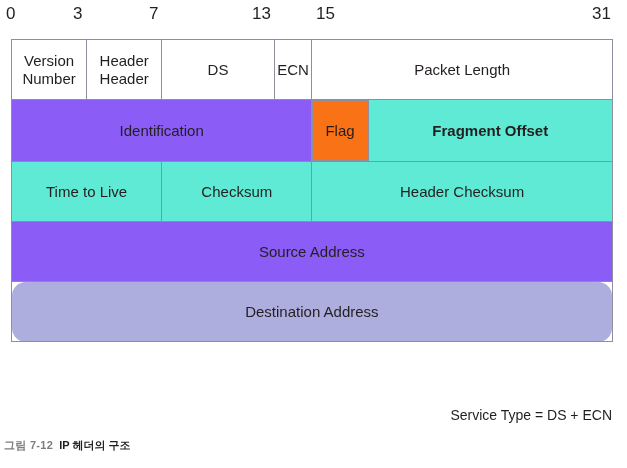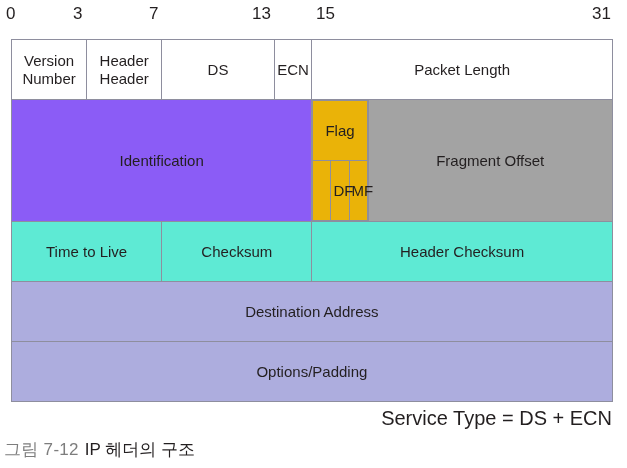--- a/index.html
+++ b/index.html
@@ -50,60 +50,60 @@
     line-height: 1.15;
     height: 59px;
     padding: 0 2px;
     color: #231f20;
   }
   .cell-text { display: block; }
 
   
   .tier-white  { background: #ffffff; }
   .tier-light  { background: #8b5cf6; }
-  .tier-pale   { background: #a3a3a3; }
+  .tier-pale   { background: #5eead4; font-weight: bold; }
   .tier-mid    { background: #5eead4; margin-top: 36px; }
-  .tier-deep   { background: #adadde; }
+  .tier-deep   { background: #adadde; border-radius: 14px; }
 
   .row-tall td { height: 59px; }
   .flag-group { padding: 0 !important; border: 1px solid #8e8e9e; }
   .flag-inner {
     width: 100%;
     border-collapse: collapse;
     table-layout: fixed;
     height: 59px;
   }
   .flag-inner td {
     border: 1px solid #8e8e9e;
     height: 29px;
     font-size: 15px;
-    background: #eab308;
+    background: #f97316;
   }
   .flag-inner td.no-left  { border-left: none; }
   .flag-inner td.no-right { border-right: none; }
   .flag-inner tr:first-child td { border-top: none; }
   .flag-inner tr:last-child td  { border-bottom: none; }
 
   
   #service-type-note {
     position: absolute;
     right: 15px;
     top: 407px;
-    font-size: 20px;
+    font-size: 14px;
     color: #231f20;
     white-space: nowrap;
   }
 
   
   #figure-caption {
     position: absolute;
     left: 4px;
     top: 438px;
-    font-size: 17px;
-    font-weight: normal;
+    font-size: 11px;
+    font-weight: bold;
     white-space: nowrap;
   }
   #figure-caption .fig-number {
     color: #7d7d7d;
     letter-spacing: 0.3px;
   }
   #figure-caption .fig-title {
     color: #231f20;
     margin-left: 6px;
   }
@@ -172,45 +172,40 @@
   </tr>
 
   <tr class="row-tall">
     <td colspan="16" class="tier-light">Identification</td>
     <td colspan="3" class="flag-group">
       <table class="flag-inner">
         <tbody>
               <tr>
           <td colspan="3" class="no-left no-right">Flag</td>
         </tr>
-        <tr>
-          <td class="no-left"></td>
-          <td>DF</td>
-          <td class="no-right">MF</td>
-        </tr>
       </tbody>
           </table>
     </td>
     <td colspan="13" class="tier-pale">Fragment Offset</td>
   </tr>
 
   <tr class="row-tall">
     <td colspan="8" class="tier-mid">Time to Live</td>
     <td colspan="8" class="tier-mid">Checksum</td>
     <td colspan="16" class="tier-mid">Header Checksum</td>
   </tr>
 
+  <tr class="row-tall">
+    <td colspan="32" class="tier-light">Source Address</td>
+  </tr>
 
   <tr class="row-tall">
     <td colspan="32" class="tier-deep">Destination Address</td>
   </tr>
 
-  <tr class="row-tall">
-    <td colspan="32" class="tier-deep">Options/Padding</td>
-  </tr>
 </tbody>
   </table>
 
 <div id="service-type-note">Service Type = DS + ECN</div>
 
 <div id="figure-caption">
   <span class="fig-number">그림 7-12</span><span class="fig-title">IP 헤더의 구조</span>
 </div>
 
 </body></html>

